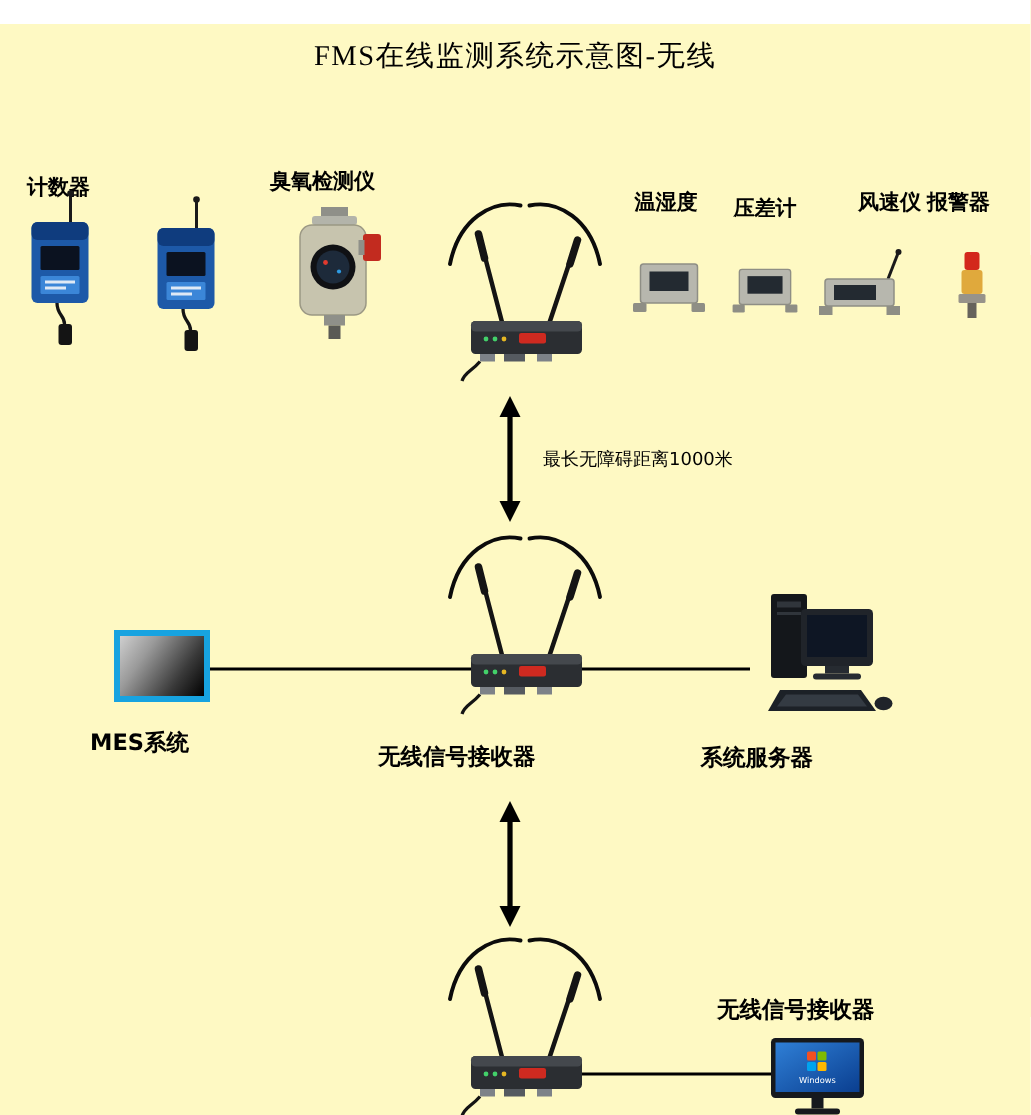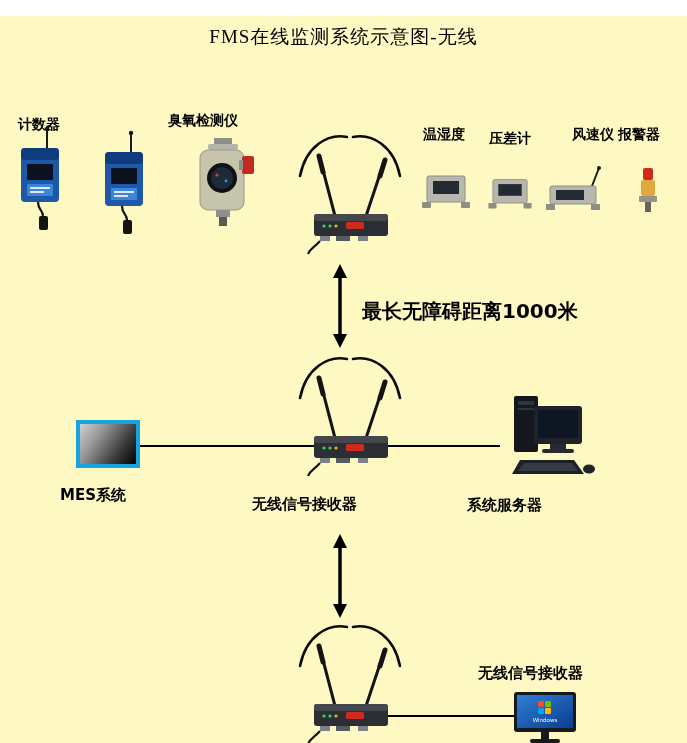--- a/index.html
+++ b/index.html
@@ -2,21 +2,21 @@
 <html><head>
 <meta charset="utf-8">
 <style>
   *{margin:0;padding:0;box-sizing:border-box}
   body{background:#fff;font-family:"DejaVu Sans","Liberation Sans",sans-serif;color:#000}
   .canvas{position:relative;width:687px;height:743px;background:#fef9c3;margin:16px auto;overflow:hidden}
   .title{position:absolute;left:0;right:0;top:8px;text-align:center;
          font-family:"Liberation Serif","DejaVu Serif",serif;font-size:19px;letter-spacing:1px}
   .lbl{position:absolute;font-size:14px;font-weight:bold;white-space:nowrap}
   .lbl2{position:absolute;font-size:15px;font-weight:bold;white-space:nowrap}
-  .note{position:absolute;font-size:20px;font-weight:bold;white-space:nowrap}
+  .note{position:absolute;font-size:12px;font-weight:normal;white-space:nowrap}
   .hline{position:absolute;height:2px;background:#000}
   svg.dev{position:absolute;overflow:visible}
   .arc{fill:none;stroke:#0b0b0b;stroke-width:2.6;stroke-linecap:round}
   .ant{stroke:#141414;stroke-width:3;stroke-linecap:round;fill:none}
   .antTip{stroke:#141414;stroke-width:5;stroke-linecap:round;fill:none}
   .cable{fill:none;stroke:#141414;stroke-width:2.2}
   .antline{stroke:#1a1a1a;stroke-width:2}
   .mes{position:absolute;width:64px;height:48px;border:4px solid #17a3e0;
        background:linear-gradient(125deg,#cfcfcf 0%,#9a9a9a 30%,#3a3a3a 70%,#000 100%)}
 </style>
@@ -48,21 +48,21 @@
     <rect x="7" y="24" width="38" height="54" rx="4" fill="#1d59a8"></rect>
     <rect x="7" y="24" width="38" height="12" rx="4" fill="#0f3c7e"></rect>
     <rect x="13" y="40" width="26" height="16" rx="1" fill="#0b1220"></rect>
     <rect x="13" y="60" width="26" height="12" rx="1" fill="#3b86d8"></rect>
     <rect x="16" y="63" width="20" height="2" fill="#dfe9f5"></rect>
       <rect x="16" y="67" width="14" height="2" fill="#dfe9f5"></rect>
     <path d="M24,78 C24,86 29,86 29,92" class="cable"></path>
     <rect x="25" y="92" width="9" height="14" rx="2" fill="#141414"></rect>
   </svg>
 
-  <div class="lbl" style="left:168px;top:96px">臭氧检测仪</div>
+  <div class="lbl" style="left:180px;top:96px">臭氧检测仪</div>
 
   <svg class="dev" style="left:188px;top:118px" width="70" height="95" viewBox="0 0 70 95">
     <rect x="26" y="4" width="18" height="7" fill="#8f9089"></rect>
     <rect x="20" y="10" width="30" height="6" rx="2" fill="#b3b4aa"></rect>
     <rect x="12" y="16" width="44" height="60" rx="8" fill="#c7c4ae" stroke="#9b9884"></rect>
     <circle cx="34" cy="44" r="15" fill="#101114"></circle>
     <circle cx="34" cy="44" r="11" fill="#1d2a3a"></circle>
     <circle cx="29" cy="41" r="1.6" fill="#e23a2e"></circle>
       <circle cx="38" cy="47" r="1.4" fill="#2e9be2"></circle>
     <rect x="54" y="22" width="12" height="18" rx="2" fill="#c22b1f"></rect>

